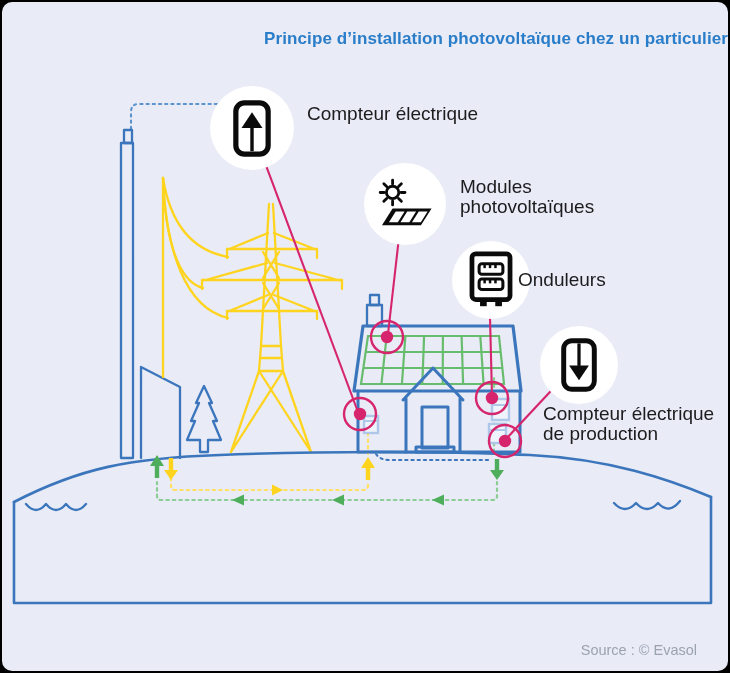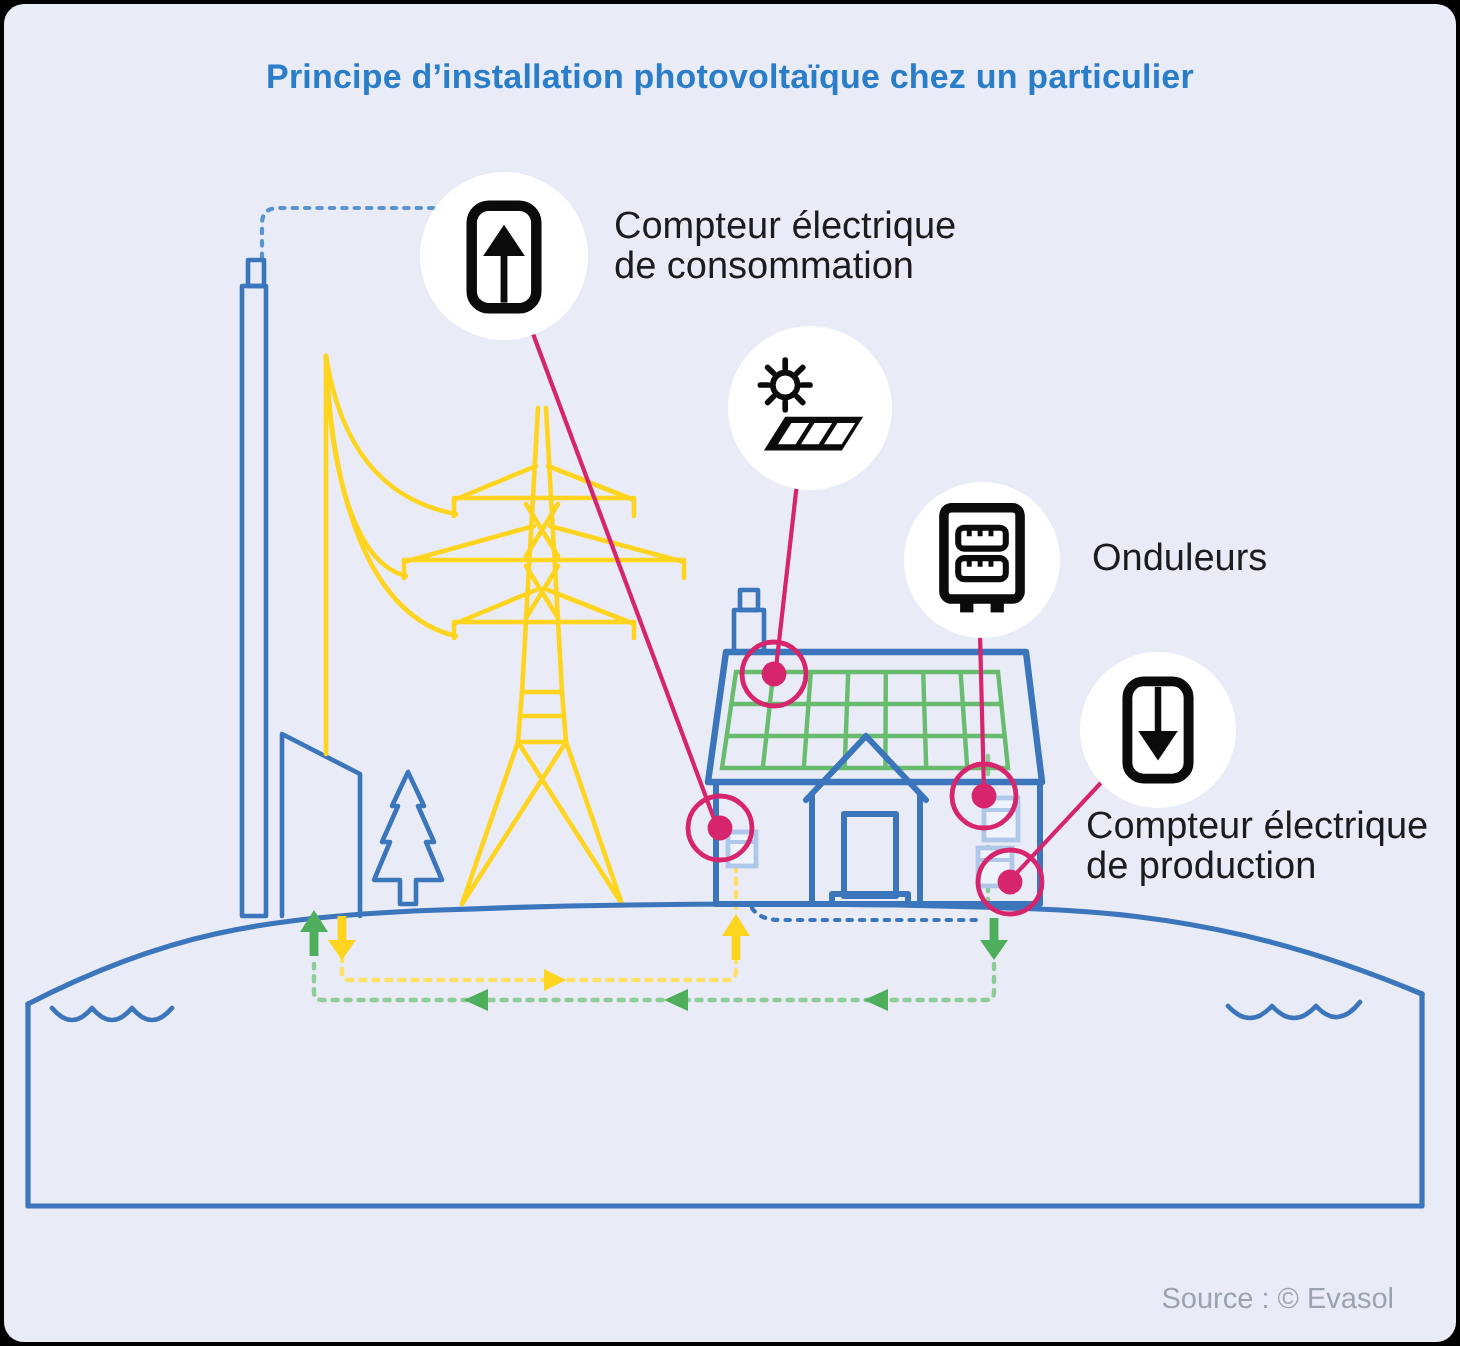--- a/index.html
+++ b/index.html
@@ -7,21 +7,21 @@
     --yellow:#FFD41E; --yellow-dot:#FFE064;
     --green:#4FAE5C; --green-dot:#8CCD96; --green-panel:#68BC6E;
     --pink:#D6256D; --ink:#0B0B0C; --title:#2A7DC9; --text:#1C1C1E; --muted:#9BA3B0;
   }
   *{margin:0;padding:0;box-sizing:border-box}
   body{font-family:"Liberation Sans",sans-serif;background:#000;}
   .frame{position:relative;width:730px;height:673px;background:#000;overflow:hidden}
   .canvas{position:absolute;inset:2px;border-radius:10px;background:var(--bg);overflow:hidden}
   .scene{position:absolute;left:-2px;top:-2px;width:730px;height:673px}
 
-  .title{position:absolute;left:0;right:0;top:27px;text-align:center;
+  .title{position:absolute;left:0;right:0;top:27px;text-align:right;
          font-size:17px;font-weight:bold;color:var(--title);letter-spacing:.1px}
   .source{position:absolute;right:31px;top:640px;font-size:14.5px;color:var(--muted)}
 
   .bubble{position:absolute;background:#fff;border-radius:50%;
           display:flex;align-items:center;justify-content:center}
   .label{position:absolute;font-size:19px;line-height:20px;color:var(--text)}
 
   
   .s-blue{stroke:var(--blue);fill:none;stroke-width:2.3;stroke-linecap:round;stroke-linejoin:round}
   .s-blue-thick{stroke:var(--blue);fill:none;stroke-width:3;stroke-linecap:round;stroke-linejoin:round}
@@ -150,50 +150,53 @@
 
   <div class="bubble" style="left:208px;top:84px;width:84px;height:84px">
     <svg width="38" height="57" viewBox="0 0 40 60">
       <rect class="icon-stroke" x="3" y="3" width="34" height="54" rx="9" stroke-width="5.5"></rect>
       <polygon class="icon-fill" points="20,13 9,29.5 31,29.5"></polygon>
       <path class="icon-stroke" d="M20,29 L20,54" stroke-width="3.6"></path>
     </svg>
   </div>
   <div class="label" style="left:305px;top:102px">
     <span>Compteur électrique</span><br>
-    <span>de consommation</span>
   </div>
 
   <div class="bubble" style="left:362px;top:161px;width:82px;height:82px">
     <svg width="62" height="54" viewBox="0 0 70 60">
       <circle class="icon-stroke" cx="21" cy="17" r="7" stroke-width="3.2"></circle>
       <path class="icon-stroke" stroke-width="3.2" stroke-linecap="round" d="M21,3 L21,7.5 M21,26.5 L21,31 M7,17 L11.5,17 M30.5,17 L35,17 M11.1,7.1 L14.3,10.3 M27.7,10.3 L30.9,7.1 M11.1,26.9 L14.3,23.7 M27.7,23.7 L30.9,26.9"></path>
       <polygon class="icon-fill" points="9,54 21,35 65,35 53,54"></polygon>
       <polygon fill="#fff" points="24.5,38.5 34.5,38.5 26.9,50.5 16.9,50.5"></polygon>
       <polygon fill="#fff" points="37.5,38.5 47.5,38.5 39.9,50.5 29.9,50.5"></polygon>
       <polygon fill="#fff" points="50.5,38.5 60.5,38.5 52.9,50.5 42.9,50.5"></polygon>
     </svg>
+  </div>
+  <div class="label" style="left:458px;top:175px">
+    <span>Modules</span><br>
+    <span>photovoltaïques</span>
   </div>
 
   <div class="bubble" style="left:450px;top:239px;width:78px;height:78px">
     <svg width="44" height="59" viewBox="0 0 46 62">
       <rect class="icon-stroke" x="3" y="3" width="40" height="48" rx="4" stroke-width="5" fill="#fff"></rect>
       <rect class="icon-stroke" x="10.5" y="13.5" width="25" height="11" rx="3" stroke-width="3.2" fill="#fff"></rect>
       <rect class="icon-fill" x="15" y="13.5" width="2.6" height="4.5"></rect>
       <rect class="icon-fill" x="20.7" y="13.5" width="2.6" height="4.5"></rect>
       <rect class="icon-fill" x="26.4" y="13.5" width="2.6" height="4.5"></rect>
       <rect class="icon-stroke" x="10.5" y="29.5" width="25" height="11" rx="3" stroke-width="3.2" fill="#fff"></rect>
       <rect class="icon-fill" x="15" y="29.5" width="2.6" height="4.5"></rect>
       <rect class="icon-fill" x="20.7" y="29.5" width="2.6" height="4.5"></rect>
       <rect class="icon-fill" x="26.4" y="29.5" width="2.6" height="4.5"></rect>
       <rect class="icon-fill" x="11.5" y="51" width="7" height="7"></rect>
       <rect class="icon-fill" x="27.5" y="51" width="7" height="7"></rect>
     </svg>
   </div>
-  <div class="label" style="left:544px;top:268px">
+  <div class="label" style="left:516px;top:268px">
     <span>Onduleurs</span><br>
     <span></span>
   </div>
 
   <div class="bubble" style="left:538px;top:324px;width:78px;height:78px">
     <svg width="36" height="54" viewBox="0 0 40 60">
       <rect class="icon-stroke" x="3" y="3" width="34" height="54" rx="9" stroke-width="5.5"></rect>
       <polygon class="icon-fill" points="20,47 9,30.5 31,30.5"></polygon>
       <path class="icon-stroke" d="M20,6 L20,31" stroke-width="3.6"></path>
     </svg>

